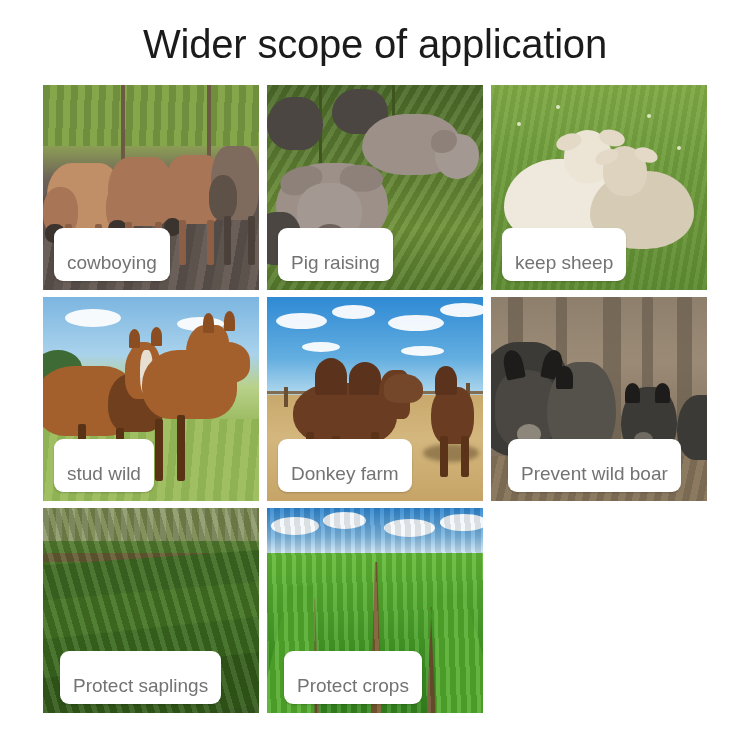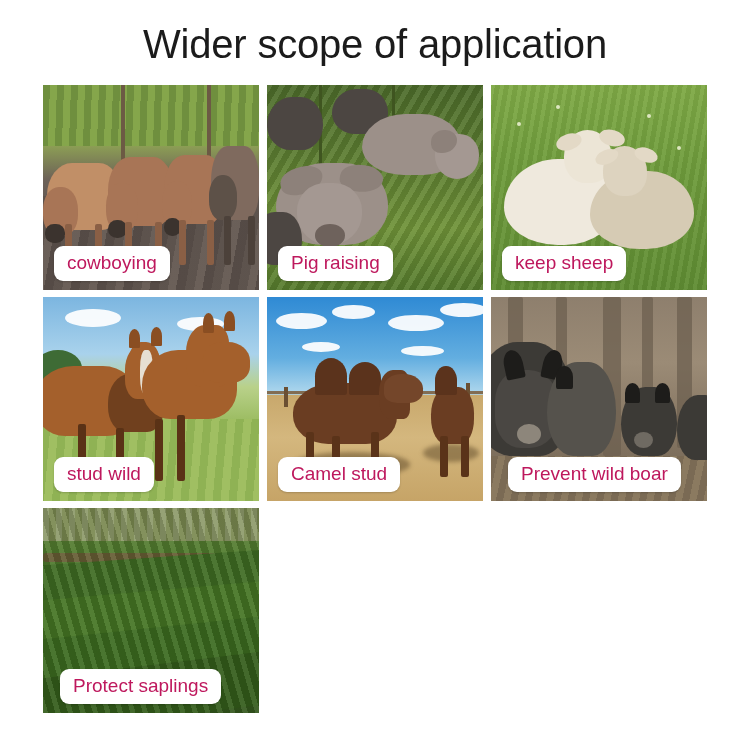--- a/index.html
+++ b/index.html
@@ -50,24 +50,24 @@
     inset: 0;
     overflow: hidden;
   }
 
   .badge {
     position: absolute;
     left: 11px;
     bottom: 9px;
     background: #ffffff;
     border-radius: 9px;
-    padding: 6px 13px 7px 13px;
+    padding: 24px 13px 7px 13px;
     font-size: 19px;
     line-height: 1.15;
-    color: #be185d;
+    color: #737373;
     white-space: nowrap;
     box-shadow: 0 1px 2px rgba(0,0,0,0.18);
     font-family: "Liberation Sans", sans-serif;
   }
   .badge.wide { left: 17px; }
   .cloud {
     position: absolute;
     background: #ffffff;
     border-radius: 50%;
     opacity: .93;
@@ -306,21 +306,21 @@
         <div class="cneck" style="left:52%;top:36%;width:14%;height:24%;"></div>
         <div class="chead" style="left:54%;top:38%;width:18%;height:14%;"></div>
         <div class="cleg" style="left:18%;top:66%;height:22%"></div>
         <div class="cleg" style="left:30%;top:68%;height:20%"></div>
         <div class="cleg" style="left:48%;top:66%;height:22%"></div>
         <div class="camel" style="left:76%;top:44%;width:20%;height:28%;"></div>
         <div class="hump" style="left:78%;top:34%;width:10%;height:14%;"></div>
         <div class="cleg" style="left:80%;top:68%;height:20%"></div>
         <div class="cleg" style="left:90%;top:68%;height:20%"></div>
       </div>
-      <div class="badge">Camel stud</div>
+      <div class="badge">Donkey farm</div>
     </div>
 
     <div class="card c8">
       <div class="photo">
         <div class="trunk" style="left:8%;top:0;width:7%;height:80%"></div>
         <div class="trunk" style="left:30%;top:0;width:5%;height:70%"></div>
         <div class="trunk" style="left:52%;top:0;width:8%;height:78%"></div>
         <div class="trunk" style="left:70%;top:0;width:5%;height:66%"></div>
         <div class="trunk" style="left:86%;top:0;width:7%;height:74%"></div>
         <div class="litter"></div>
@@ -346,15 +346,32 @@
         <div class="soil" style="left:0;top:22%;right:0;height:4%"></div>
         <div class="row" style="left:-10%;top:24%;width:130%;height:18%;transform:rotate(-4deg)"></div>
         <div class="row" style="left:-10%;top:40%;width:130%;height:20%;transform:rotate(-5deg);background:#447423"></div>
         <div class="row" style="left:-10%;top:58%;width:130%;height:22%;transform:rotate(-6deg);background:#3b6a1f"></div>
         <div class="row" style="left:-10%;top:76%;width:130%;height:26%;transform:rotate(-7deg);background:#335c1a"></div>
         <div class="leafy"></div>
       </div>
       <div class="badge wide">Protect saplings</div>
     </div>
 
+    <div class="card c9">
+      <div class="photo">
+        <div class="cloud" style="left:2%;top:4%;width:22%;height:9%"></div>
+        <div class="cloud" style="left:26%;top:2%;width:20%;height:8%"></div>
+        <div class="cloud" style="left:54%;top:5%;width:24%;height:9%"></div>
+        <div class="cloud" style="left:80%;top:3%;width:22%;height:8%"></div>
+        <div class="cfield"></div>
+        <div class="furrow" style="left:48%;width:5%;height:74%;clip-path:polygon(40% 0,60% 0,100% 100%,0 100%)"></div>
+        <div class="furrow" style="left:20%;width:4%;height:56%;clip-path:polygon(45% 0,55% 0,100% 100%,0 100%);background:#6f5230"></div>
+        <div class="furrow" style="left:74%;width:4%;height:52%;clip-path:polygon(45% 0,55% 0,0 100%,100% 100%);background:#6f5230"></div>
+        <div class="crow" style="left:-4%;width:26%;height:62%;clip-path:polygon(55% 0,100% 0,100% 100%,0 100%);background:#54ad2e"></div>
+        <div class="crow" style="left:78%;width:30%;height:58%;clip-path:polygon(0 0,45% 0,100% 100%,0 100%);background:#54ad2e"></div>
+        <div class="ctex"></div>
+        <div class="wm"></div>
+      </div>
+      <div class="badge wide">Protect crops</div>
+    </div>
 
   </div>
 </div>
 
 </body></html>

